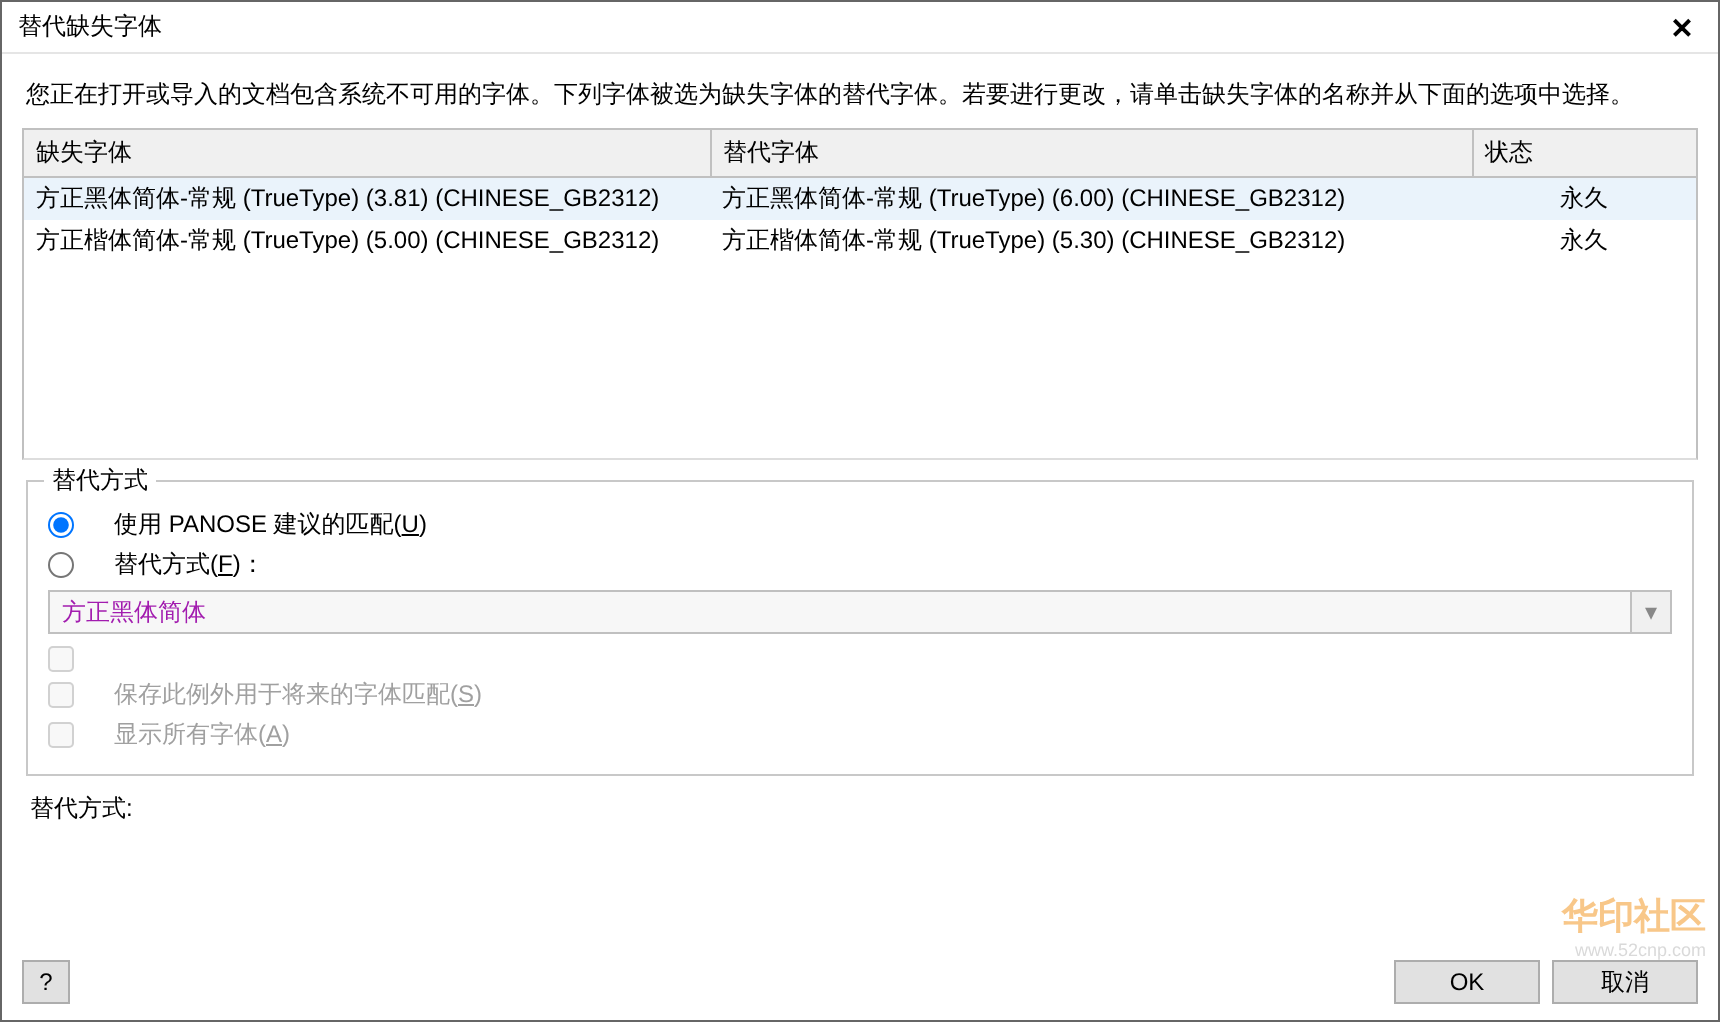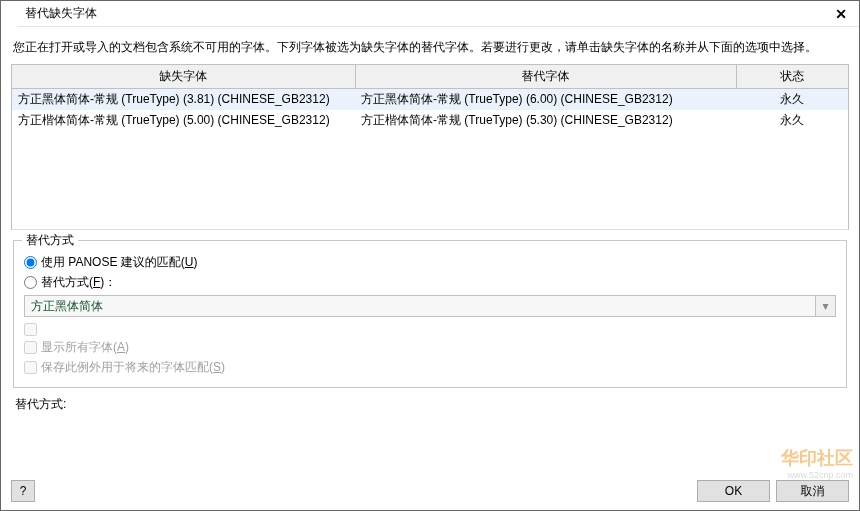--- a/index.html
+++ b/index.html
@@ -15,40 +15,39 @@
     position: relative;
     border: 1px solid #666;
   }
   .titlebar {
     display: flex;
     align-items: center;
     justify-content: space-between;
     height: 26px;
     padding: 0 4px 0 8px;
     border-bottom: 1px solid #e5e5e5;
-    margin-left: 16px;
   }
   .titlebar .title { font-size: 12px; }
   .close-btn {
     width: 28px; height: 20px;
     display: flex; align-items: center; justify-content: center;
     cursor: pointer;
     font-size: 14px; font-weight: bold;
   }
   .content { padding: 10px 10px 6px 10px; }
   .desc { margin: 2px 2px 8px 2px; }
   .table-wrap { border: 1px solid #c0c0c0; border-bottom: 1px solid #ddd; }
   table { width: 100%; border-collapse: collapse; table-layout: fixed; }
   th {
     background: #f0f0f0;
     border-right: 1px solid #c0c0c0;
     border-bottom: 1px solid #c0c0c0;
     font-weight: normal;
     padding: 3px 6px;
-    text-align: center;
+    text-align: left;
     font-size: 12px;
   }
   th:last-child { border-right: none; }
   td {
     padding: 2px 6px;
     font-size: 12px;
     white-space: nowrap;
     overflow: hidden;
   }
   tr.sel td { background: #eaf3fb; }
@@ -61,37 +60,37 @@
   }
   .group > .legend {
     position: absolute;
     top: -9px; left: 8px;
     background: #fff;
     padding: 0 4px;
     font-size: 12px;
   }
   .radio-row, .check-row {
     display: flex;
-    gap: 0;
+    gap: 16px;
     margin: 3px 0;
   }
   .radio-row input, .check-row input { margin: 0 4px 0 0; }
   .disabled { color: #a0a0a0; }
   .combo {
     display: flex;
     margin: 4px 0 6px 0;
   }
   .combo input {
     flex: 1;
     height: 22px;
     border: 1px solid #c0c0c0;
     padding: 0 6px;
     font-size: 12px;
     background: #f7f7f7;
-    color: #14532d;
+    color: #a21caf;
   }
   .combo .dd {
     width: 20px; height: 22px;
     border: 1px solid #c0c0c0; border-left: none;
     background: #f0f0f0;
     display: flex; align-items: center; justify-content: center;
     color: #888;
   }
   .sec-label { margin: 6px 4px 2px 4px; }
   .radio-block { margin: 0 4px; }
@@ -199,27 +198,27 @@
       <input type="text" readonly="" value="方正黑体简体" style="">
       <div class="dd">▾</div>
     </div>
 
     <label class="check-row disabled">
       <input type="checkbox" disabled="" style="">
     </label>
     <label class="check-row disabled">
       <input type="checkbox" disabled="" style="">
       <span>
-        <span>显示所有字体(</span><u>A</u><span>)</span>
+        <span>保存此例外用于将来的字体匹配(</span><u>S</u><span>)</span>
       </span>
     </label>
     <label class="check-row disabled">
       <input type="checkbox" disabled="" style="">
       <span>
-        <span>保存此例外用于将来的字体匹配(</span><u>S</u><span>)</span>
+        <span>显示所有字体(</span><u>A</u><span>)</span>
       </span>
     </label>
   </fieldset>
 
   <div class="sec-label">替代方式:</div>
 </div>
 
 <div class="footer">
   <div class="help-btn">
     <span>?</span>

